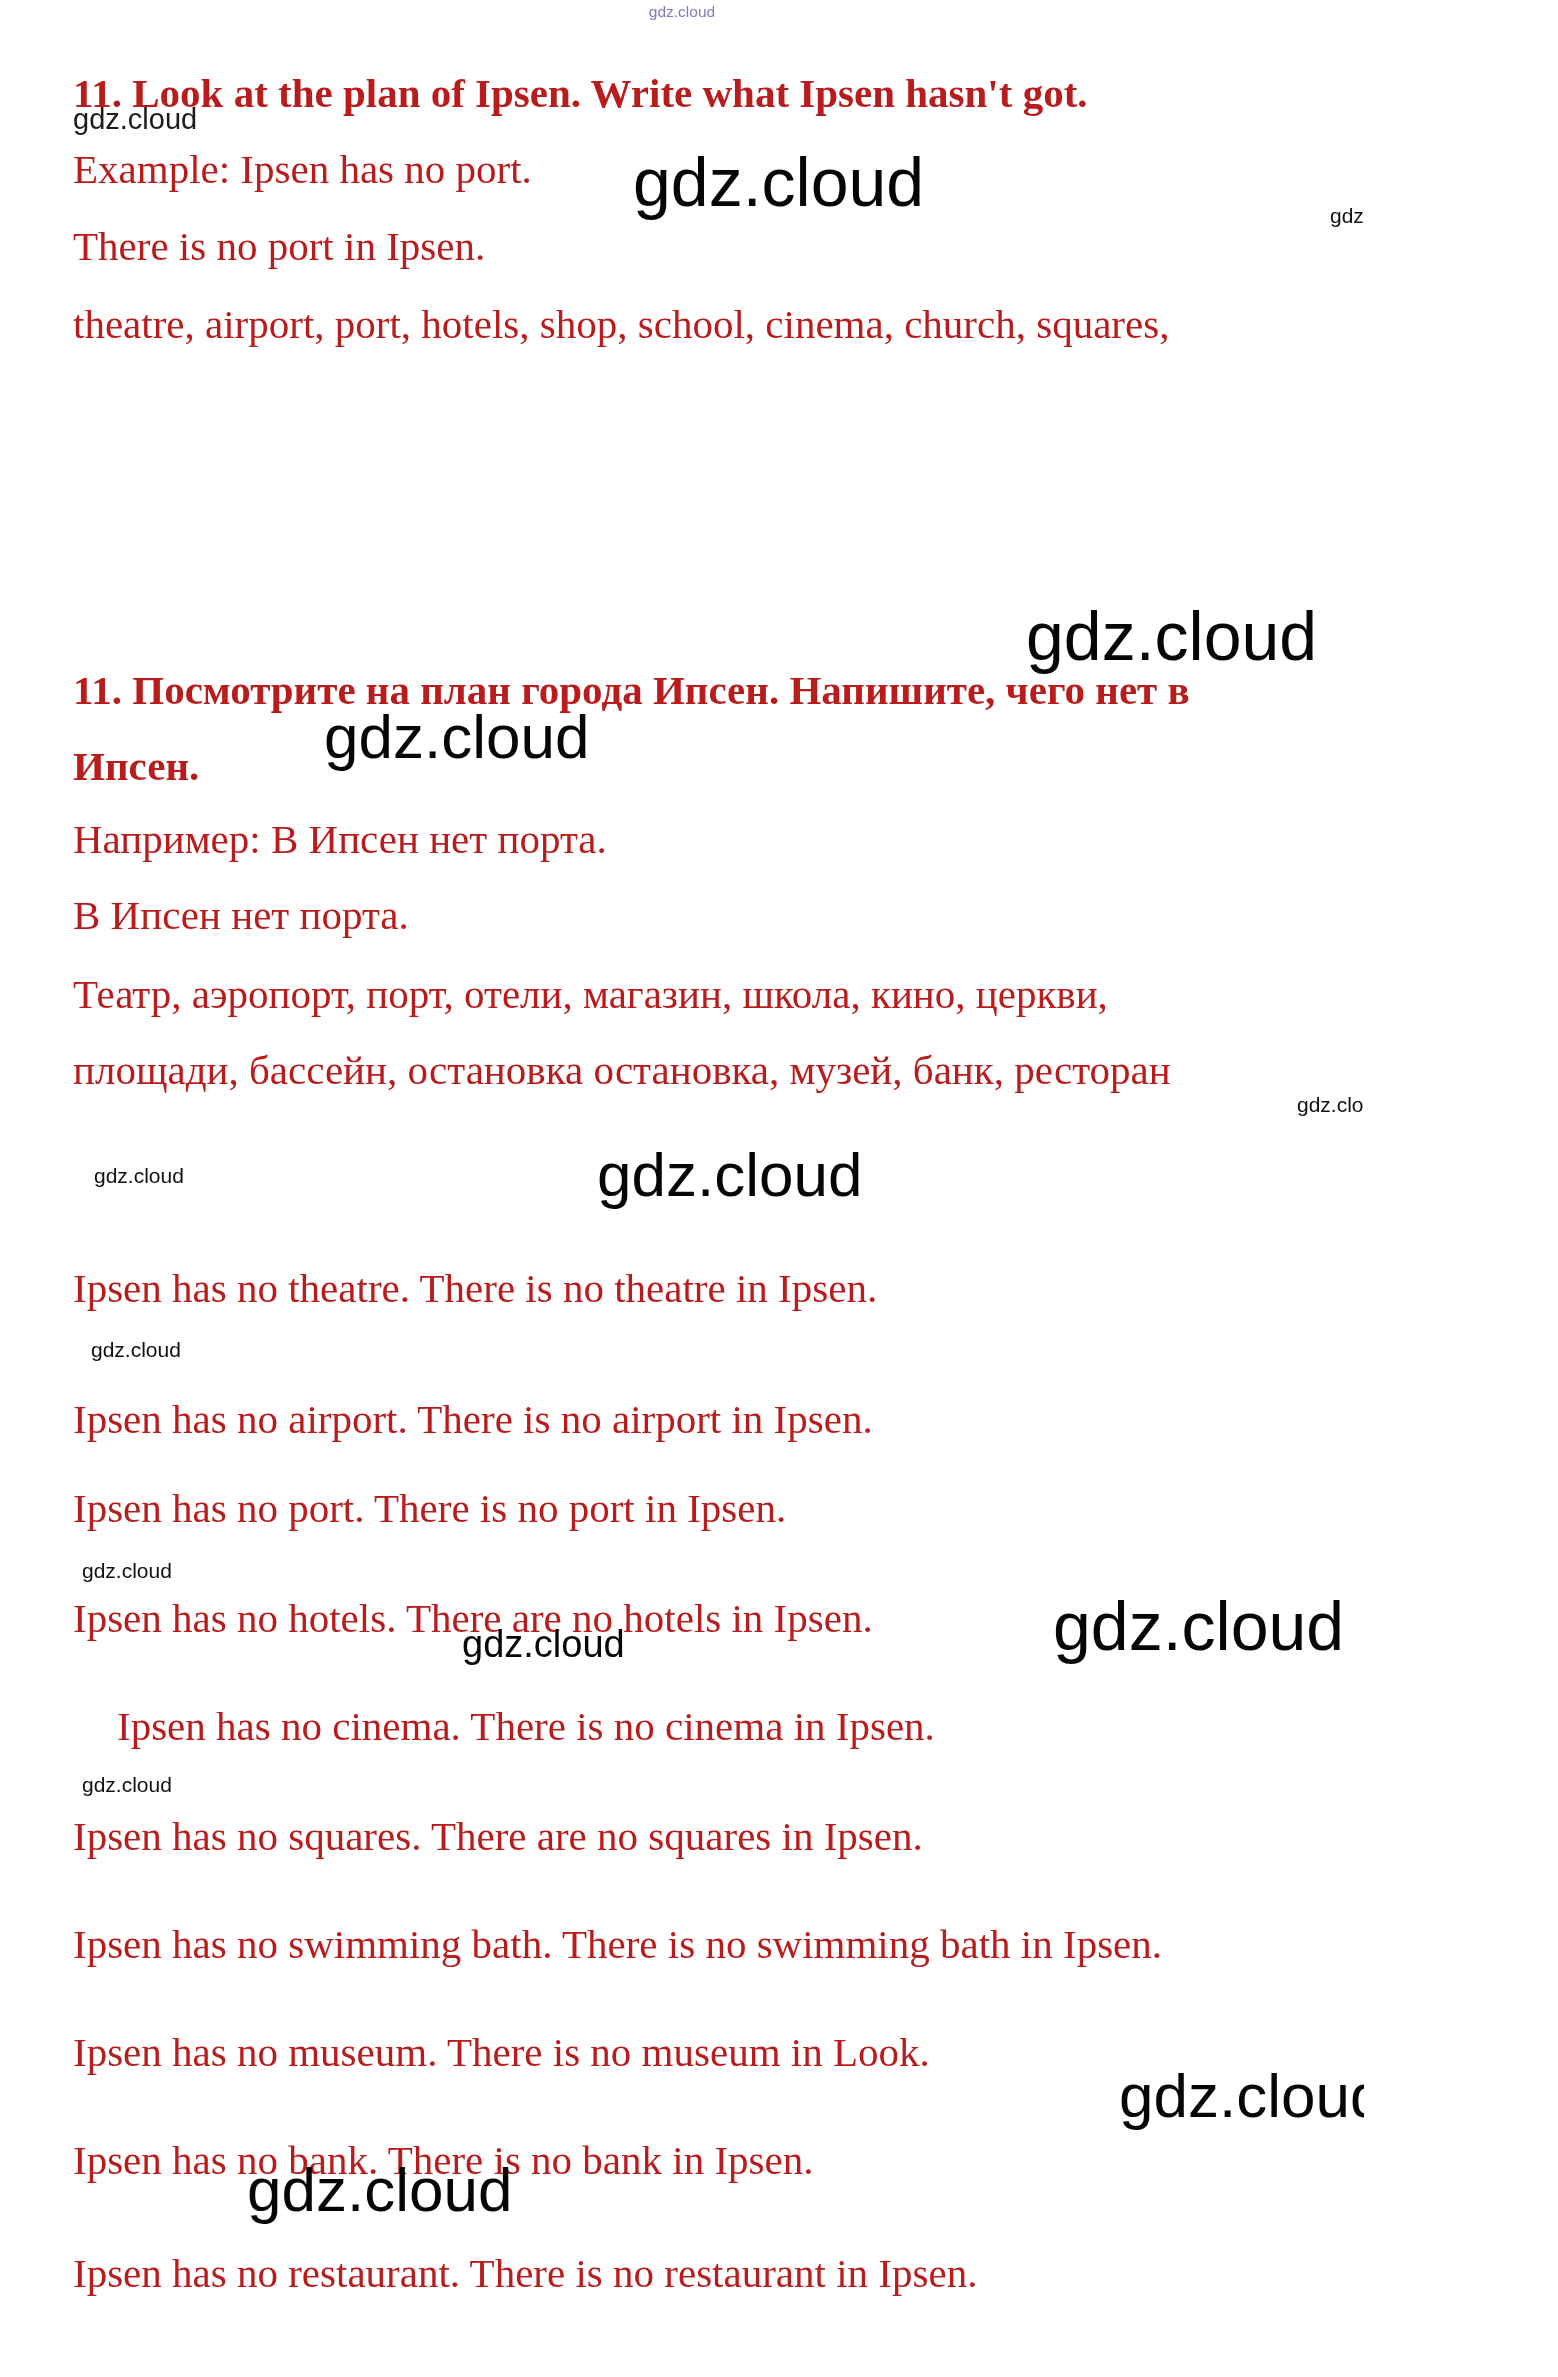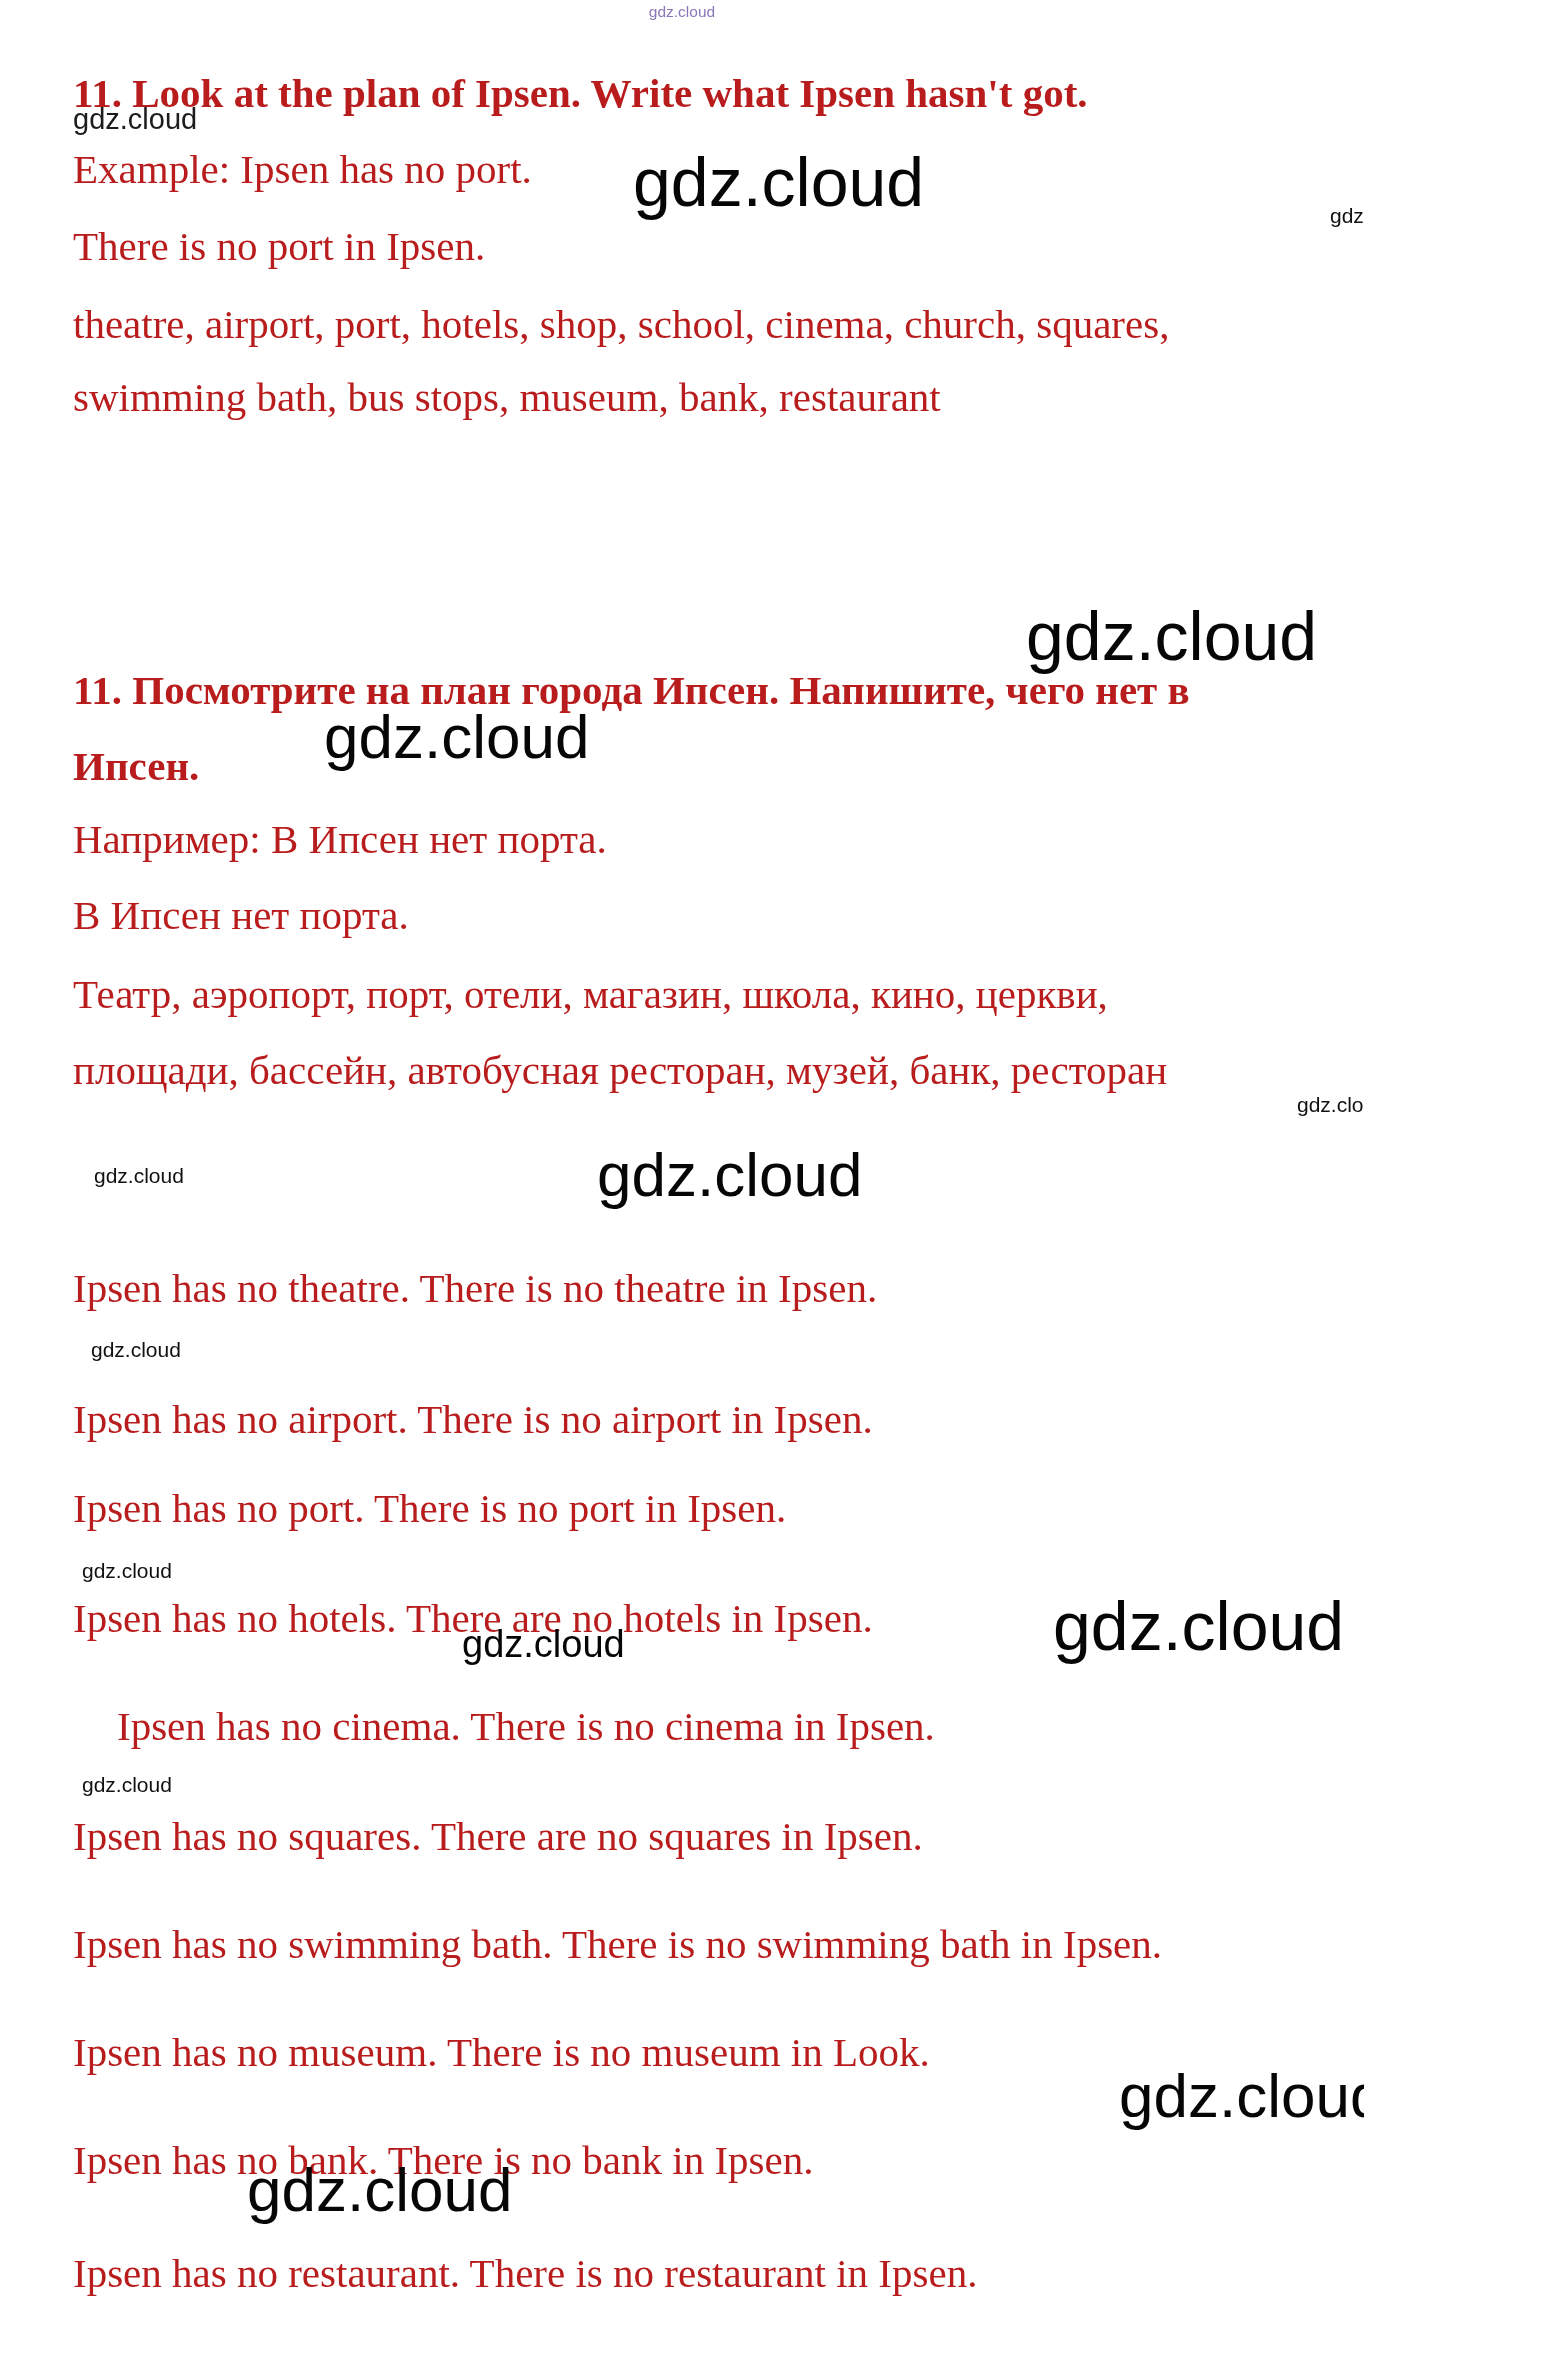--- a/index.html
+++ b/index.html
@@ -59,31 +59,30 @@
 
   <p class="line heading" style="top:70px;">11. Look at the plan of Ipsen. Write what Ipsen hasn't got.</p>
   <span class="wm wm-dark-md" style="left:73px; top:105px;">gdz.cloud</span>
 
   <p class="line" style="top:146px;">Example: Ipsen has no port.</p>
   <span class="wm wm-big" style="left:633px; top:148px;">gdz.cloud</span>
   <span class="wm wm-small" style="left:1330px; top:205px;">gdz.cloud</span>
 
   <p class="line" style="top:223px;">There is no port in Ipsen.</p>
   <p class="line" style="top:301px;">theatre, airport, port, hotels, shop, school, cinema, church, squares,</p>
-  <p class="line" style="top:374px;">swimming bath, bus stops, museum, bank, restaurant</p>
 
   <span class="wm wm-big" style="left:1026px; top:602px;">gdz.cloud</span>
   <p class="line heading" style="top:667px;">11. Посмотрите на план города Ипсен. Напишите, чего нет в</p>
   <p class="line heading" style="top:743px;">Ипсен.</p>
   <span class="wm wm-big2" style="left:324px; top:706px;">gdz.cloud</span>
 
   <p class="line" style="top:816px;">Например: В Ипсен нет порта.</p>
   <p class="line" style="top:892px;">В Ипсен нет порта.</p>
   <p class="line" style="top:971px;">Театр, аэропорт, порт, отели, магазин, школа, кино, церкви,</p>
-  <p class="line" style="top:1047px;">площади, бассейн, автобусная ресторан, музей, банк, ресторан</p>
+  <p class="line" style="top:1047px;">площади, бассейн, остановка остановка, музей, банк, ресторан</p>
 
   <span class="wm wm-small" style="left:1297px; top:1094px;">gdz.cloud</span>
   <span class="wm wm-small" style="left:94px; top:1165px;">gdz.cloud</span>
   <span class="wm wm-big2" style="left:597px; top:1144px;">gdz.cloud</span>
 
   <p class="line" style="top:1265px;">Ipsen has no theatre. There is no theatre in Ipsen.</p>
   <span class="wm wm-small" style="left:91px; top:1339px;">gdz.cloud</span>
 
   <p class="line" style="top:1368px;margin-top:28px;">Ipsen has no airport. There is no airport in Ipsen.</p>
 

